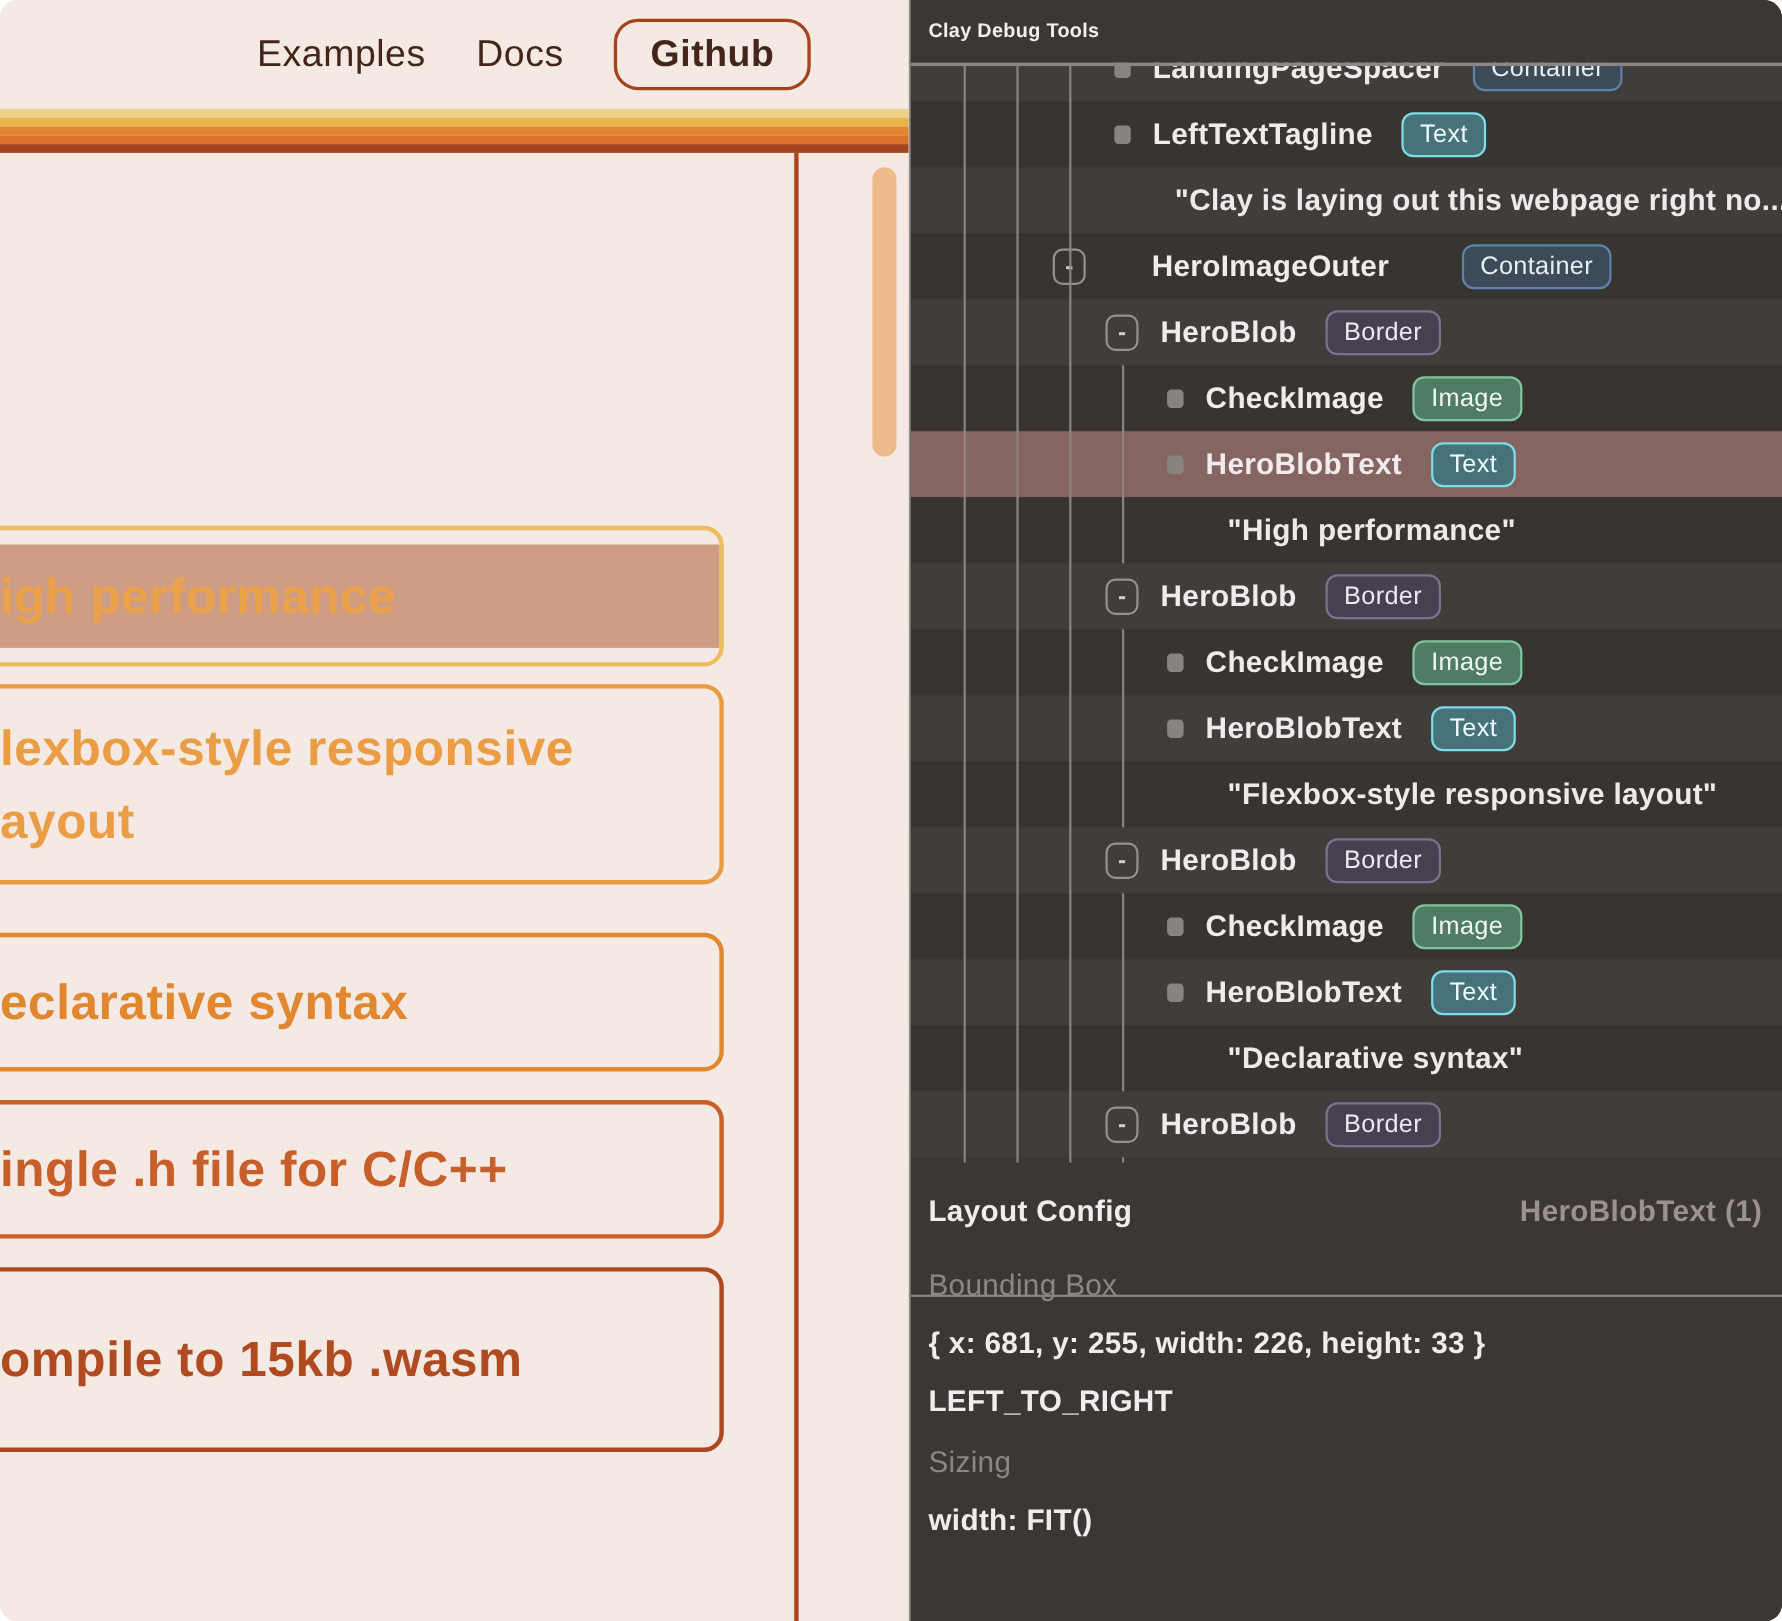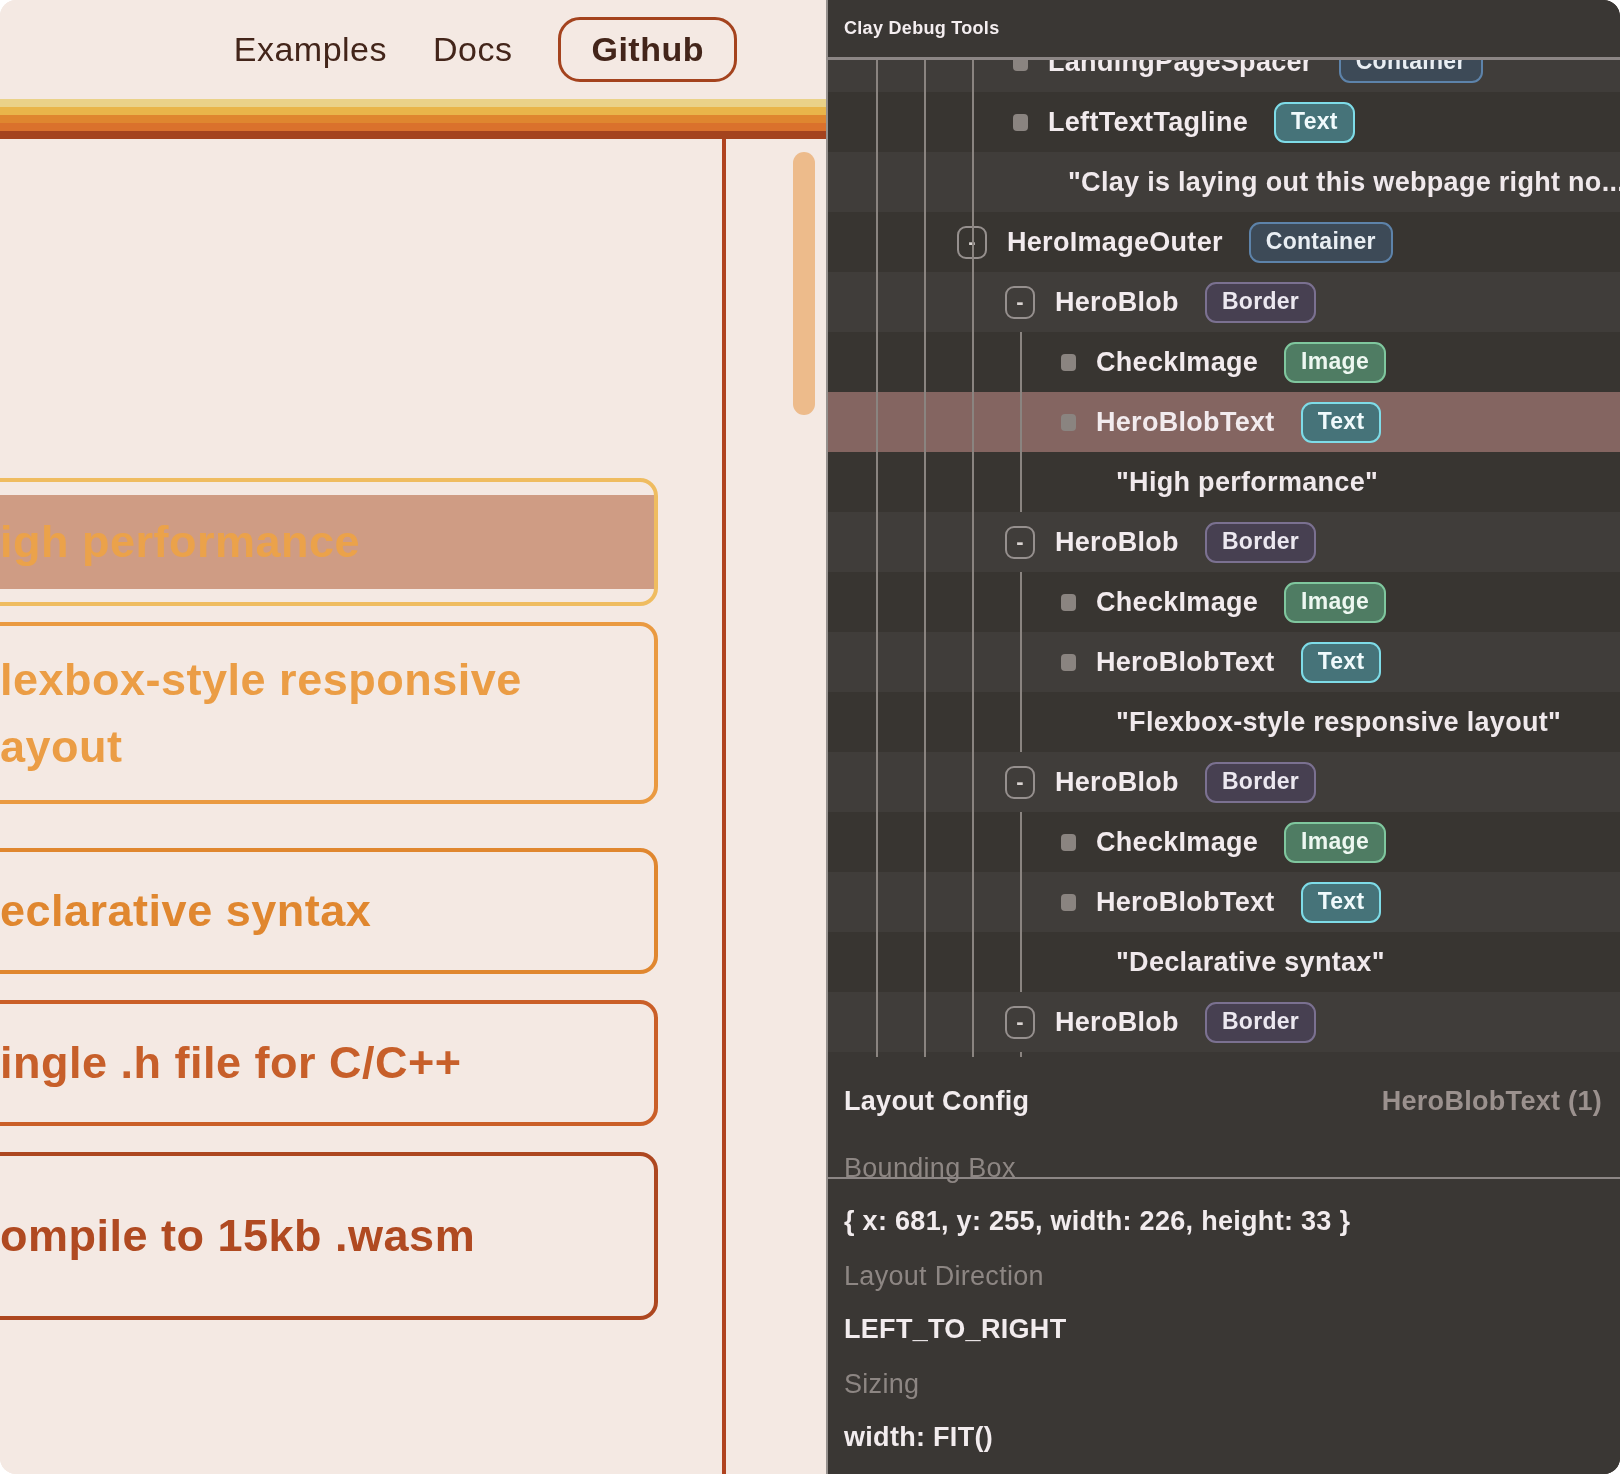--- a/index.html
+++ b/index.html
@@ -31,21 +31,21 @@
   .tree{position:absolute;left:0;top:0;width:100%;height:1057px;overflow:hidden;}
   .trow{position:absolute;left:0;width:100%;height:60px;display:flex;align-items:center;}
   .trow.even{background:#403d3a;}
   .trow.odd{background:#383531;}
   .trow.selected{background:#846561;}
   .guide{position:absolute;width:2px;background:#8a8480;z-index:2;}
   .marker-bullet{width:15px;height:17px;border-radius:4px;background:#8a8480;flex:none;}
   .marker-collapse{width:30px;height:33px;border:2.5px solid #96908e;border-radius:9px;color:#d8d2d0;font-size:22px;font-weight:700;display:flex;align-items:center;justify-content:center;flex:none;background:transparent;line-height:1;}
   .tlabel{color:#f2ebee;font-size:27px;font-weight:600;margin-left:20px;letter-spacing:.3px;white-space:nowrap;z-index:3;}
   .tquote{color:#f0e9ec;font-size:27px;font-weight:600;letter-spacing:.3px;white-space:nowrap;z-index:3;}
-  .badge{margin-left:26px;font-size:23px;font-weight:700;padding:4px 15px 6px;border-radius:11px;border:2px solid;letter-spacing:.3px;white-space:nowrap;z-index:3;}
+  .badge{margin-left:26px;font-size:23px;font-weight:400;padding:4px 15px 6px;border-radius:11px;border:2px solid;letter-spacing:.3px;white-space:nowrap;z-index:3;}
   .badge.container{background:#3d4a57;border-color:#5d83aa;color:#e9eef3;}
   .badge.text{background:#467379;border-color:#7edce8;color:#f0fafc;}
   .badge.image{background:#4f7c63;border-color:#7fc79e;color:#eef7f1;}
   .badge.border{background:#474051;border-color:#7b7191;color:#ece8f0;}
 
   .config{position:absolute;left:0;top:1057px;width:100%;height:417px;background:#3a3734;}
   .config-head{display:flex;justify-content:space-between;align-items:flex-end;height:60px;padding:0 18px 0 16px;}
   .config-title{color:#f2ecee;font-size:27px;font-weight:600;letter-spacing:.3px;}
   .config-sel{color:#9b918e;font-size:27px;font-weight:600;letter-spacing:.3px;}
   .config-body{padding:10px 16px 0;}
@@ -102,21 +102,21 @@
           <span class="badge container">Container</span>
         </div>
         <div class="trow odd" style="top: 92px;">
           <span class="marker-bullet" style="margin-left: 185px;"></span>
           <span class="tlabel">LeftTextTagline</span>
           <span class="badge text">Text</span>
         </div>
         <div class="trow even" style="top: 152px;">
           <span class="tquote" style="margin-left: 240px;">"Clay is laying out this webpage right no..."</span>
         </div>
-        <div class="trow odd" style="top: 212px;">
+        <div class="trow odd" style="top: 212px; gap: 40px;">
           <span class="marker-collapse" style="margin-left: 129px;">-</span>
           <span class="tlabel">HeroImageOuter</span>
           <span class="badge container">Container</span>
         </div>
         <div class="trow even" style="top: 272px;">
           <span class="marker-collapse" style="margin-left: 177px;">-</span>
           <span class="tlabel">HeroBlob</span>
           <span class="badge border">Border</span>
         </div>
         <div class="trow odd" style="top: 332px;">
@@ -190,21 +190,20 @@
 
     <div class="config">
       <div class="config-head">
         <span class="config-title">Layout Config</span>
         <span class="config-sel">HeroBlobText (1)</span>
       </div>
       <div class="hsep" style="top:60px;position:relative;height:2px;"></div>
       <div class="config-body" id="config-body">
           <div class="cfg-label">Bounding Box</div>
           <div class="cfg-value">{ x: 681, y: 255, width: 226, height: 33 }</div>
-          <div class="cfg-label">Layout Direction</div>
           <div class="cfg-value">LEFT_TO_RIGHT</div>
           <div class="cfg-label">Sizing</div>
           <div class="cfg-value">width: FIT()</div>
         </div>
     </div>
   </div>
 
 </div>
 
 </body></html>

